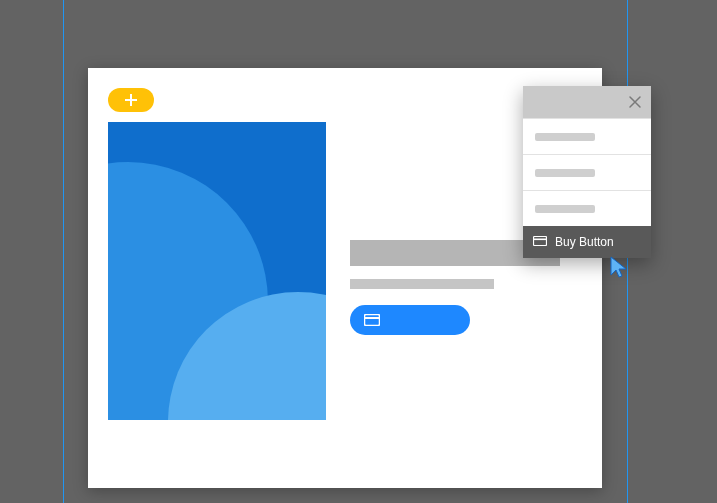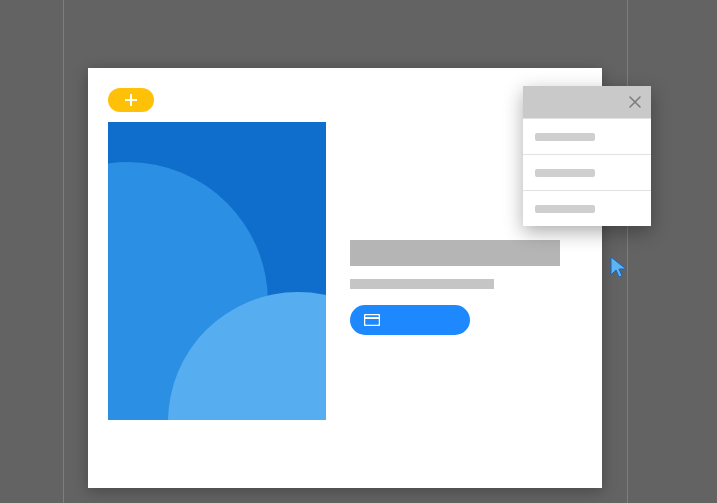--- a/index.html
+++ b/index.html
@@ -206,19 +206,28 @@
   </div>
   <div class="panel-row">
     <div class="row-placeholder"></div>
   </div>
   <div class="panel-row">
     <div class="row-placeholder"></div>
   </div>
   <div class="panel-row">
     <div class="row-placeholder"></div>
   </div>
+  <div class="panel-footer">
+    <span>
+      <svg width="14" height="10" viewBox="0 0 14 10">
+          <rect x="0.5" y="0.5" width="13" height="9" rx="1" fill="none" stroke="#fff" stroke-width="1.2"></rect>
+          <rect x="0" y="2.5" width="14" height="1.6" fill="#fff"></rect>
+        </svg>
+    </span>
+    <span>Buy Button</span>
+  </div>
 </div>
 
 <div class="cursor">
   <svg width="24" height="24" viewBox="0 0 24 24">
     <path d="M3 2 L3 20 L8 15 L11 22 L14 21 L11 14 L18 14 Z" fill="#5eb3f5" stroke="#1565c0" stroke-width="1" stroke-linejoin="round"></path>
   </svg>
 </div>
 
 </body></html>

